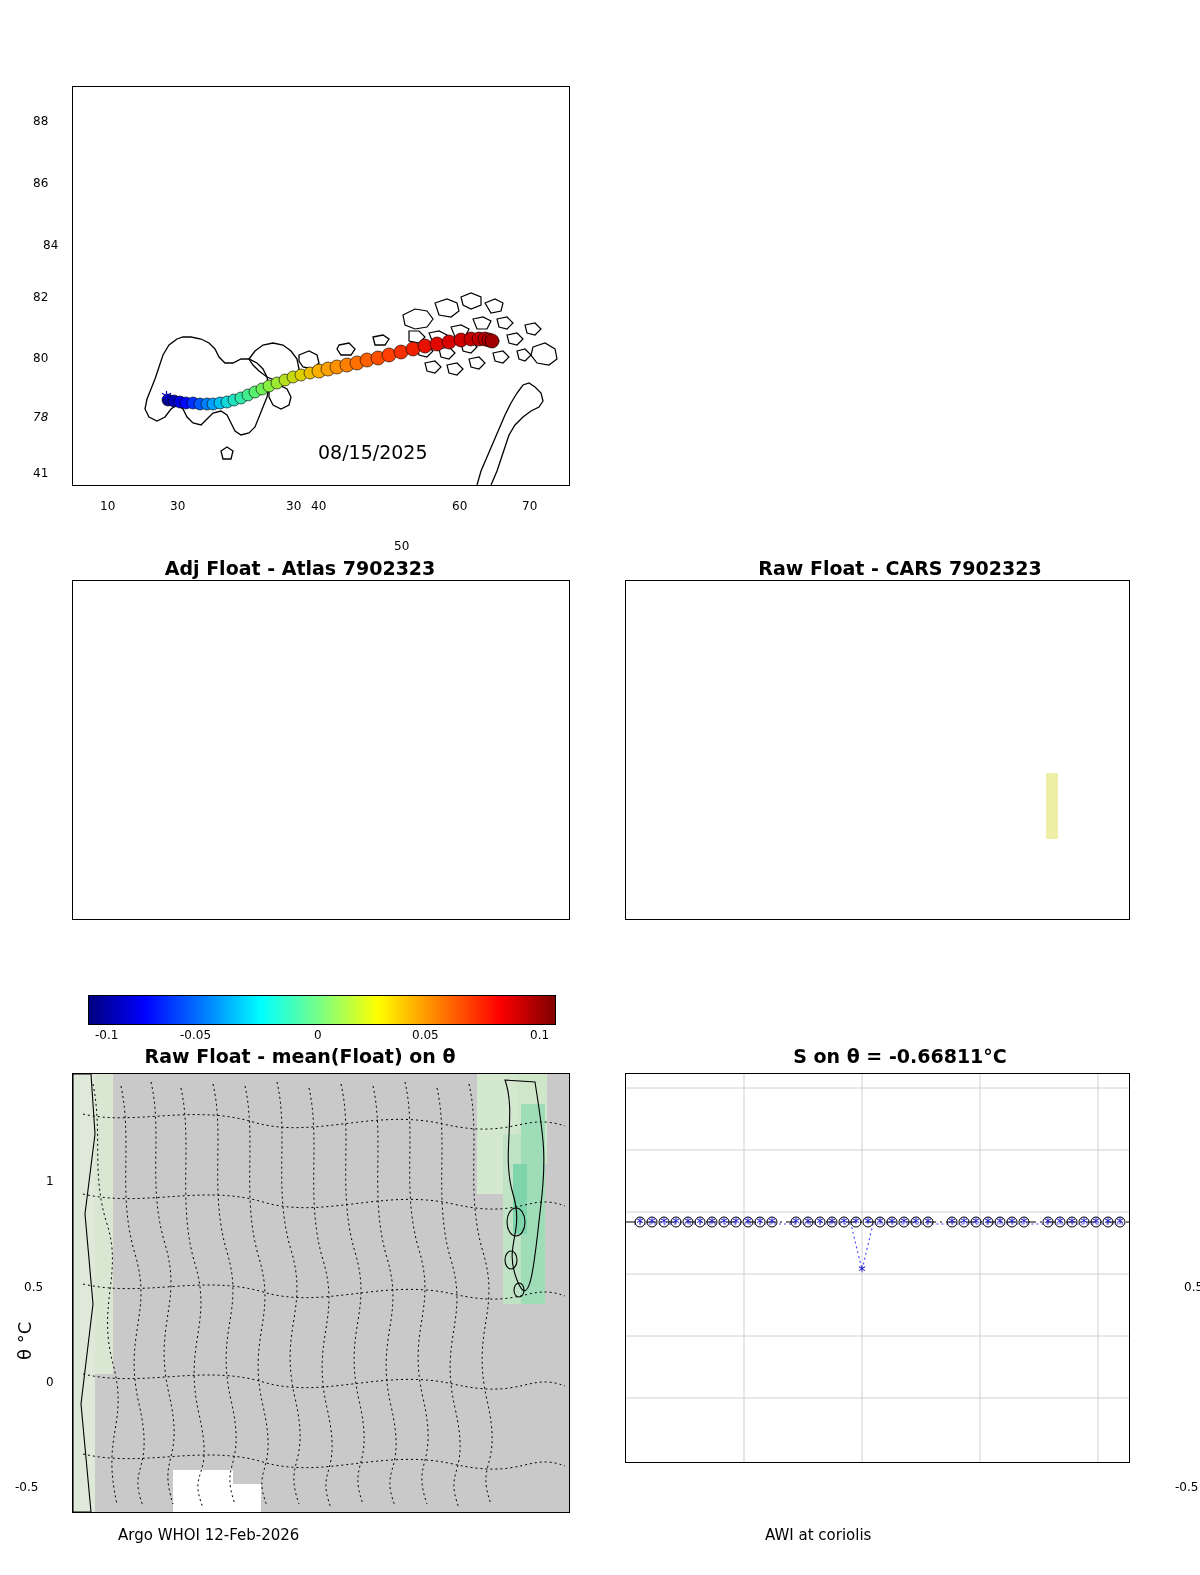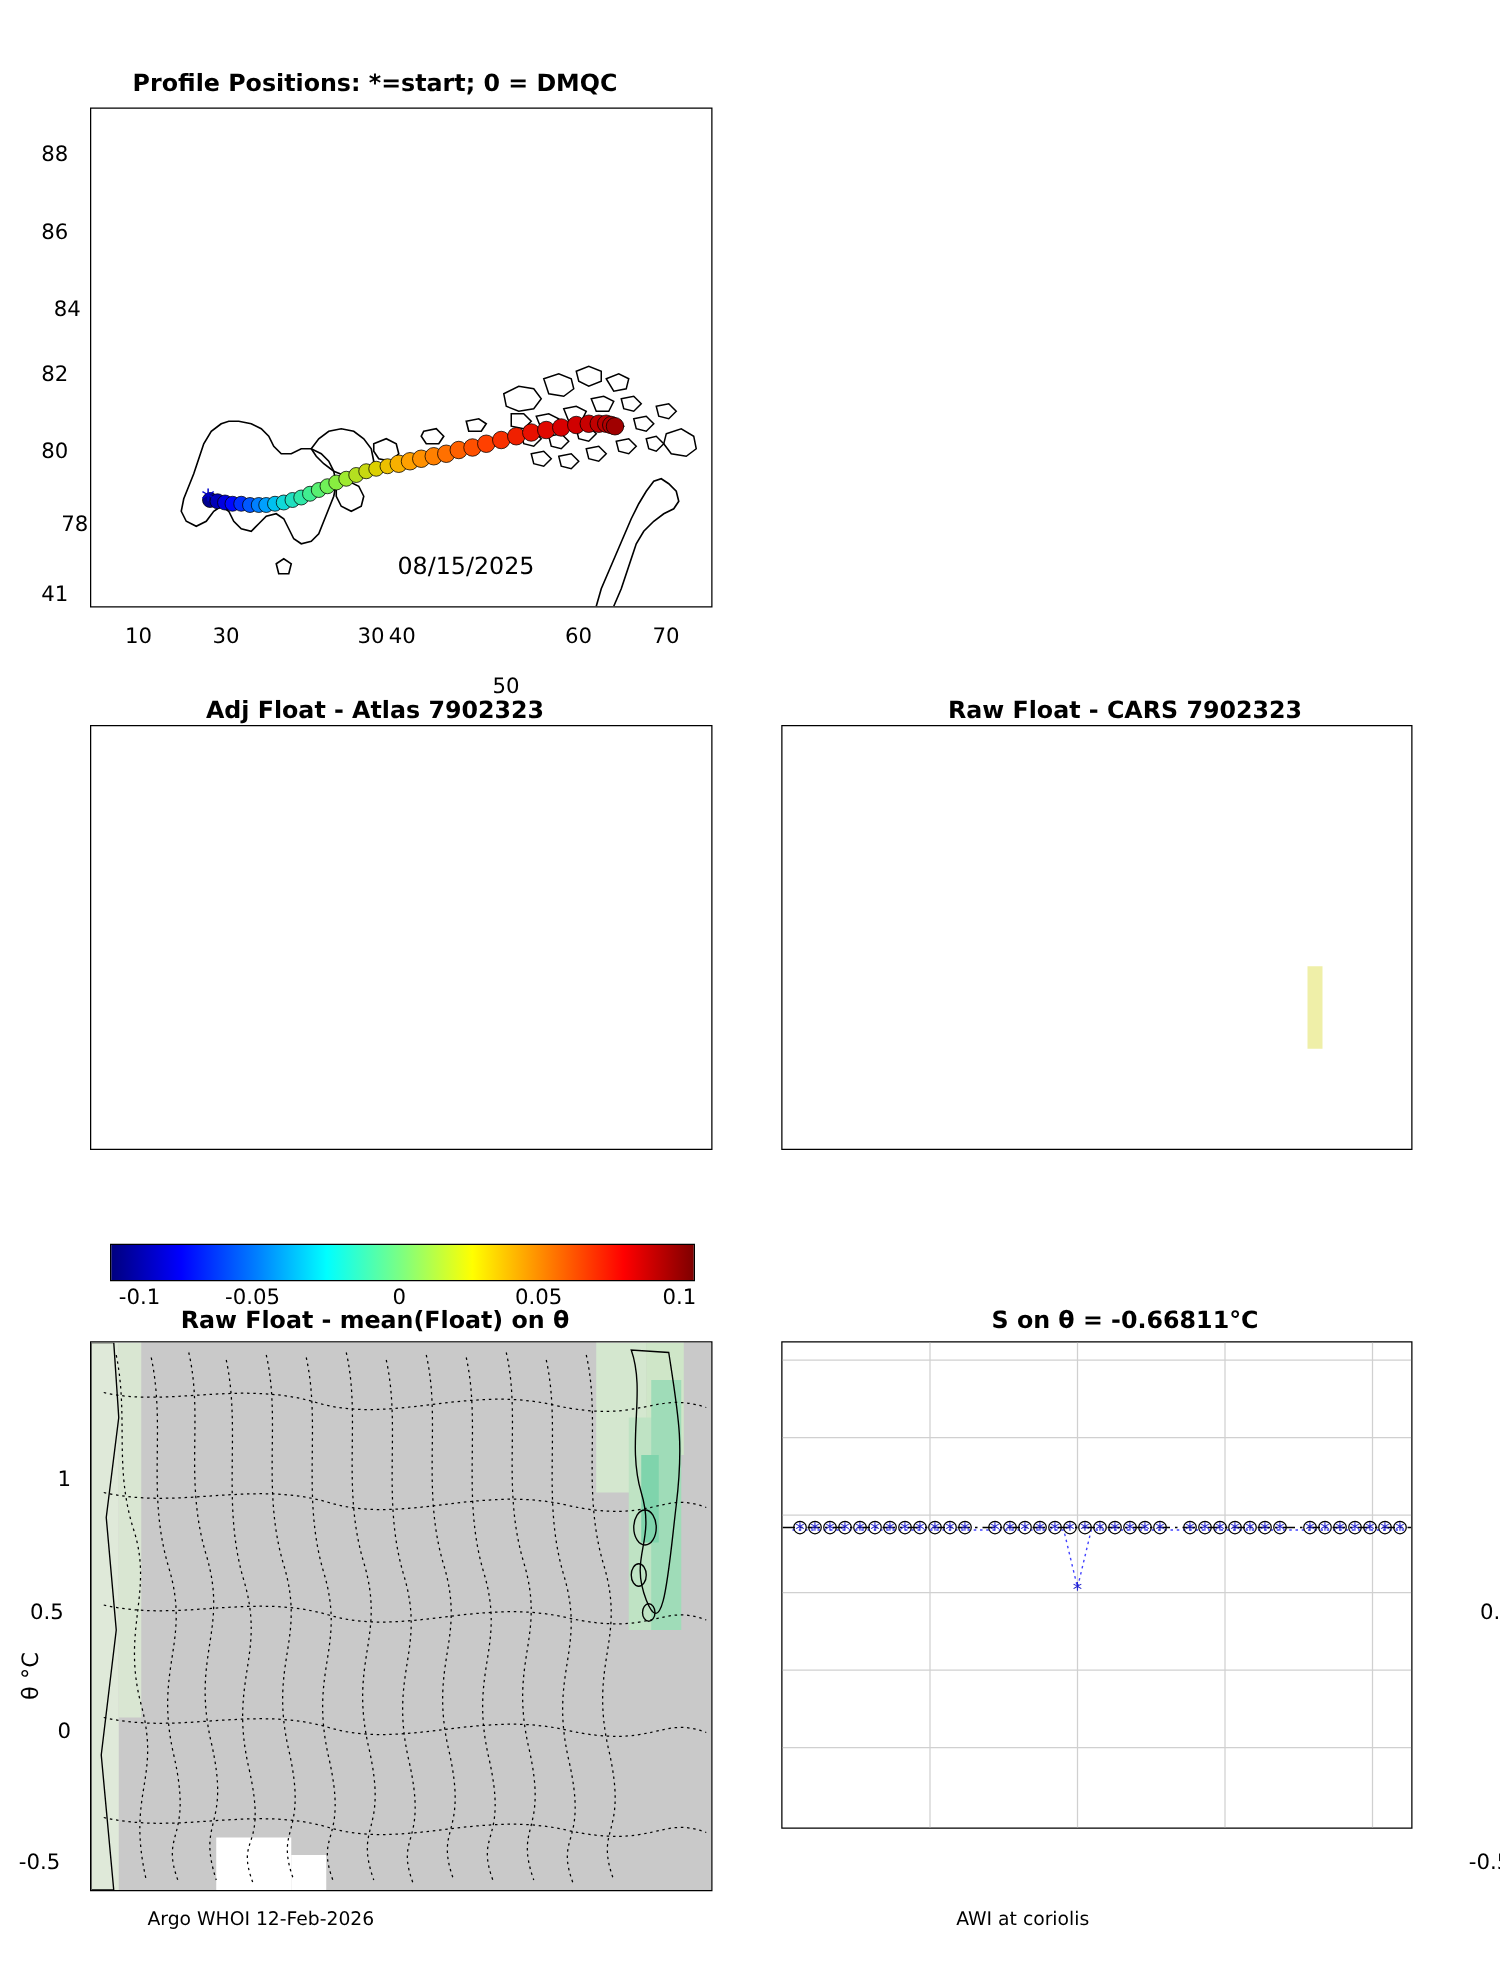--- a/index.html
+++ b/index.html
@@ -10,32 +10,31 @@
     color:#000;
     position:relative;
     overflow:hidden;
   }
   .panel{position:absolute;}
   .axes{position:absolute;border:1px solid #000;background:#fff;box-sizing:border-box;}
   .title{
     position:absolute;text-align:center;font-weight:bold;font-size:19px;
     width:100%;left:0;
   }
-  .tick-label{position:absolute;font-size:17px;color:#000;white-space:nowrap;text-align:center;}
+  .tick-label{position:absolute;font-size:12px;color:#000;white-space:nowrap;text-align:center;}
   .axis-label{position:absolute;font-size:18px;white-space:nowrap;}
   .footer{position:absolute;font-size:15px;}
   svg{display:block;}
   .rot{transform-origin:0 0;}
 </style>
 </head>
 <body>
 
 <div class="panel" style="left:0;top:0;width:600px;height:540px;">
 
-  <div class="title" style="top:56px;">Profile Positions: *=start; 0 = DMQC</div>
 
   <div class="axes" style="left:72px;top:86px;width:498px;height:400px;">
     <svg width="496" height="398" viewBox="0 0 496 398">
 
       <g fill="none" stroke="#000" stroke-width="1.3">
         <path d="M104 252 L96 258 L90 268 L86 280 L82 292 L78 302 L74 312 L72 322 L76 330 L84 334
                  L92 330 L98 322 L104 318 L110 322 L114 330 L120 336 L128 338 L134 332 L140 326
                  L148 324 L154 328 L158 336 L162 344 L168 348 L176 346 L182 340 L186 330 L190 320
                  L194 310 L196 300 L194 290 L190 282 L184 276 L176 272 L168 272 L160 276 L152 276
                  L146 270 L142 262 L136 256 L128 252 L118 250 L110 250 Z"></path>
@@ -125,21 +124,21 @@
 
       <text x="245" y="372" font-size="19" font-family="DejaVu Sans" fill="#000">08/15/2025</text>
     </svg>
   </div>
 
   <div class="tick-label" style="left:33px;top:114px;">88</div>
   <div class="tick-label" style="left:33px;top:176px;">86</div>
   <div class="tick-label" style="left:43px;top:238px;">84</div>
   <div class="tick-label" style="left:33px;top:290px;">82</div>
   <div class="tick-label" style="left:33px;top:351px;">80</div>
-  <div class="tick-label" style="left:49px;top:410px;">78</div>
+  <div class="tick-label" style="left:33px;top:410px;font-style:italic;">78</div>
   <div class="tick-label" style="left:33px;top:466px;">41</div>
 
   <div class="tick-label" style="left:100px;top:499px;">10</div>
   <div class="tick-label" style="left:170px;top:499px;">30</div>
   <div class="tick-label" style="left:240px;top:499px;margin-left:46px;">30</div>
   <div class="tick-label" style="left:311px;top:499px;">40</div>
   <div class="tick-label" style="left:394px;top:499px;margin-top:40px;">50</div>
   <div class="tick-label" style="left:452px;top:499px;">60</div>
   <div class="tick-label" style="left:522px;top:499px;">70</div>
 </div>

